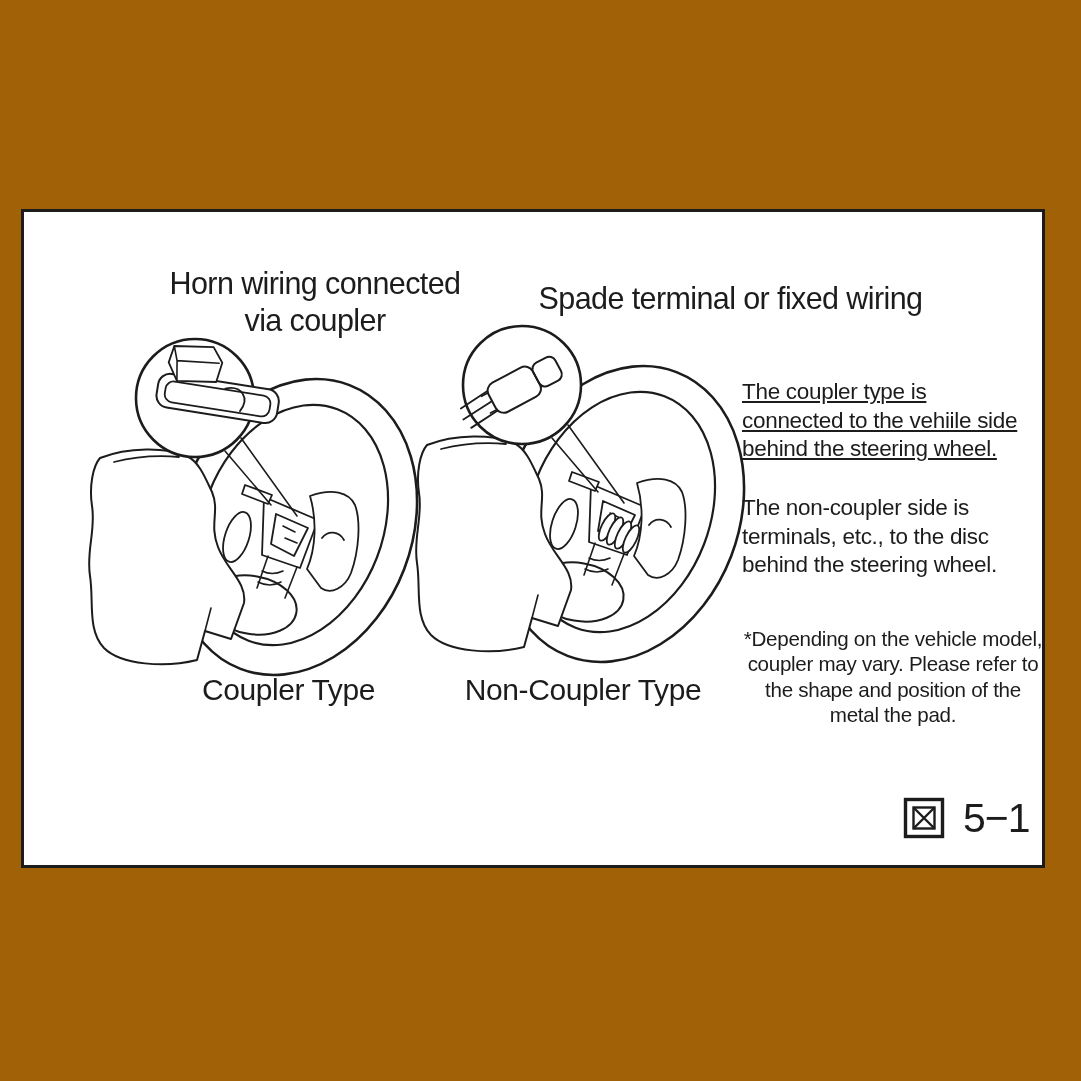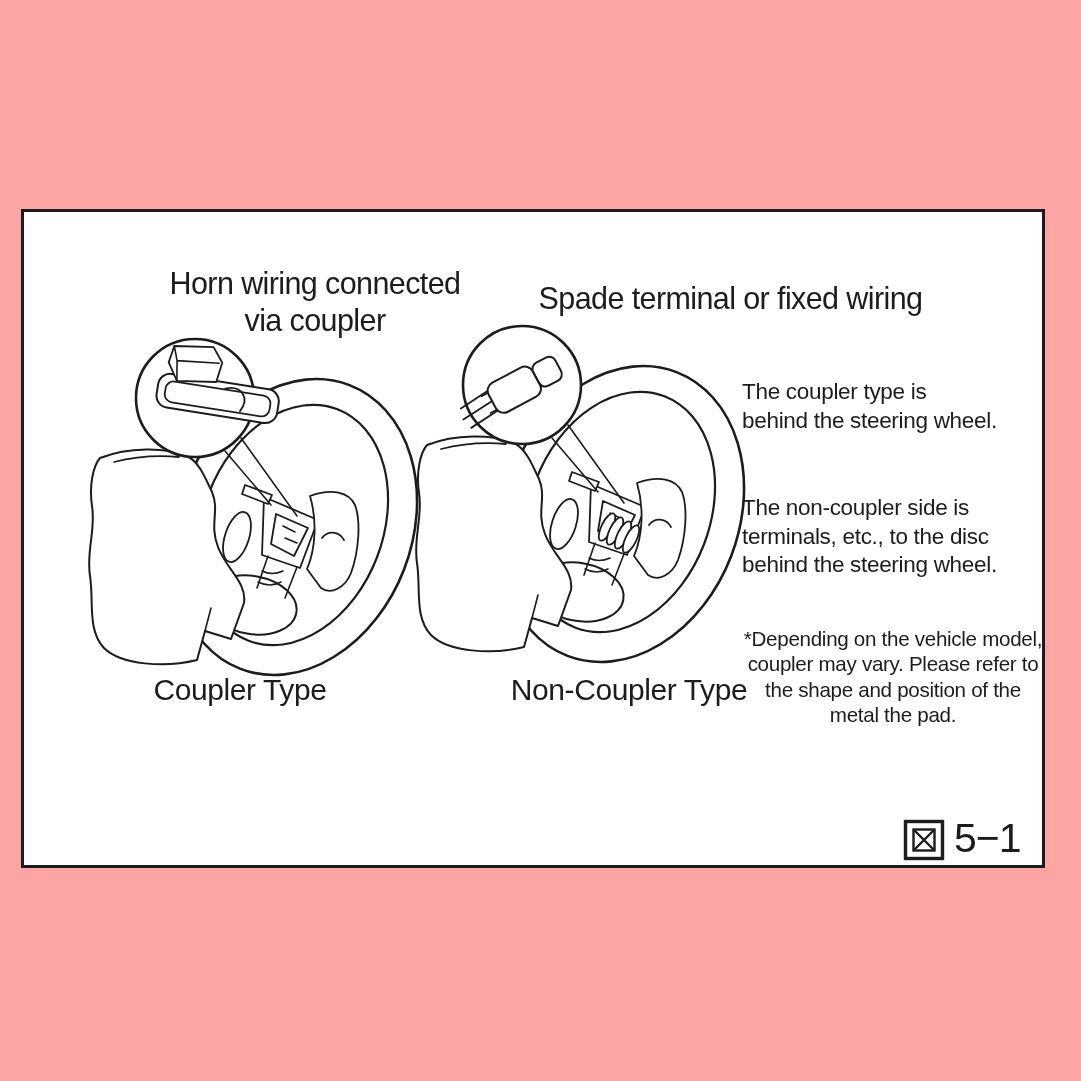--- a/index.html
+++ b/index.html
@@ -1,17 +1,17 @@
 <!DOCTYPE html>
 <html><head>
 <meta charset="utf-8">
 <style>
   html,body{margin:0;padding:0;background:#ffffff;}
   .page{
-    position:relative;width:1081px;height:1081px;background:#fca5a5;overflow:hidden;
+    position:relative;width:1081px;height:1081px;background:#a16207;overflow:hidden;
     font-family:"Liberation Sans",sans-serif;color:#1c1c1c;
   }
   .frame{
     position:absolute;left:21px;top:209px;width:1024px;height:659px;
     border:3px solid #1c1c1c;box-sizing:border-box;z-index:0;background:#ffffff;
   }
   .art{position:absolute;left:0;top:0;width:1081px;height:1081px;z-index:1;}
   .art *{stroke:#1c1c1c;}
   .txt{position:absolute;z-index:2;white-space:nowrap;}
   .diagram-label{
@@ -20,21 +20,21 @@
   .caption{
     font-size:30px;line-height:34px;letter-spacing:-0.4px;text-align:center;font-weight:400;
   }
   .note{
     font-size:22.5px;line-height:28.6px;letter-spacing:-0.3px;text-align:left;
   }
   .footnote{
     font-size:20.6px;line-height:25.4px;letter-spacing:-0.3px;text-align:left;
   }
   .figref{
-    position:absolute;left:903px;top:795px;z-index:2;display:flex;align-items:flex-end;gap:9px;margin-top:20px;
+    position:absolute;left:903px;top:795px;z-index:2;display:flex;align-items:center;gap:18px;
   }
   .fignum{
     font-size:41px;letter-spacing:-1px;line-height:46px;
   }
 </style>
 </head>
 <body>
 
 <div class="page">
 
@@ -98,25 +98,26 @@
 
   <div class="txt diagram-label" style="left:130px;top:265px;width:370px;">
     <div>Horn wiring connected</div>
     <div>via coupler</div>
   </div>
 
   <div class="txt diagram-label" style="left:528px;top:280px;width:405px;">
     <div>Spade terminal or fixed wiring</div>
   </div>
 
-  <div class="txt caption" style="left:120px;top:673px;width:240px;">Coupler Type</div>
-  <div class="txt caption" style="left:463px;top:673px;width:240px;margin-left:46px;">Non-Coupler Type</div>
+  <div class="txt caption" style="left:135px;top:673px;width:240px;text-align:right;">Coupler Type</div>
+  <div class="txt caption" style="left:463px;top:673px;width:240px;">Non-Coupler Type</div>
 
-  <div class="txt note" style="left:742px;top:378px;width:302px;">
+  <div class="txt note" style="left:742px;top:378px;width:302px;text-decoration:underline;">
     <div>The coupler type is</div>
+    <div>connected to the vehiile side</div>
     <div>behind the steering wheel.</div>
   </div>
 
   <div class="txt note" style="left:742px;top:494px;width:302px;">
     <div>The non-coupler side is</div>
     <div>terminals, etc., to the disc</div>
     <div>behind the steering wheel.</div>
   </div>
 
   <div class="txt footnote" style="left:742px;top:626px;width:302px;text-align:center;">

